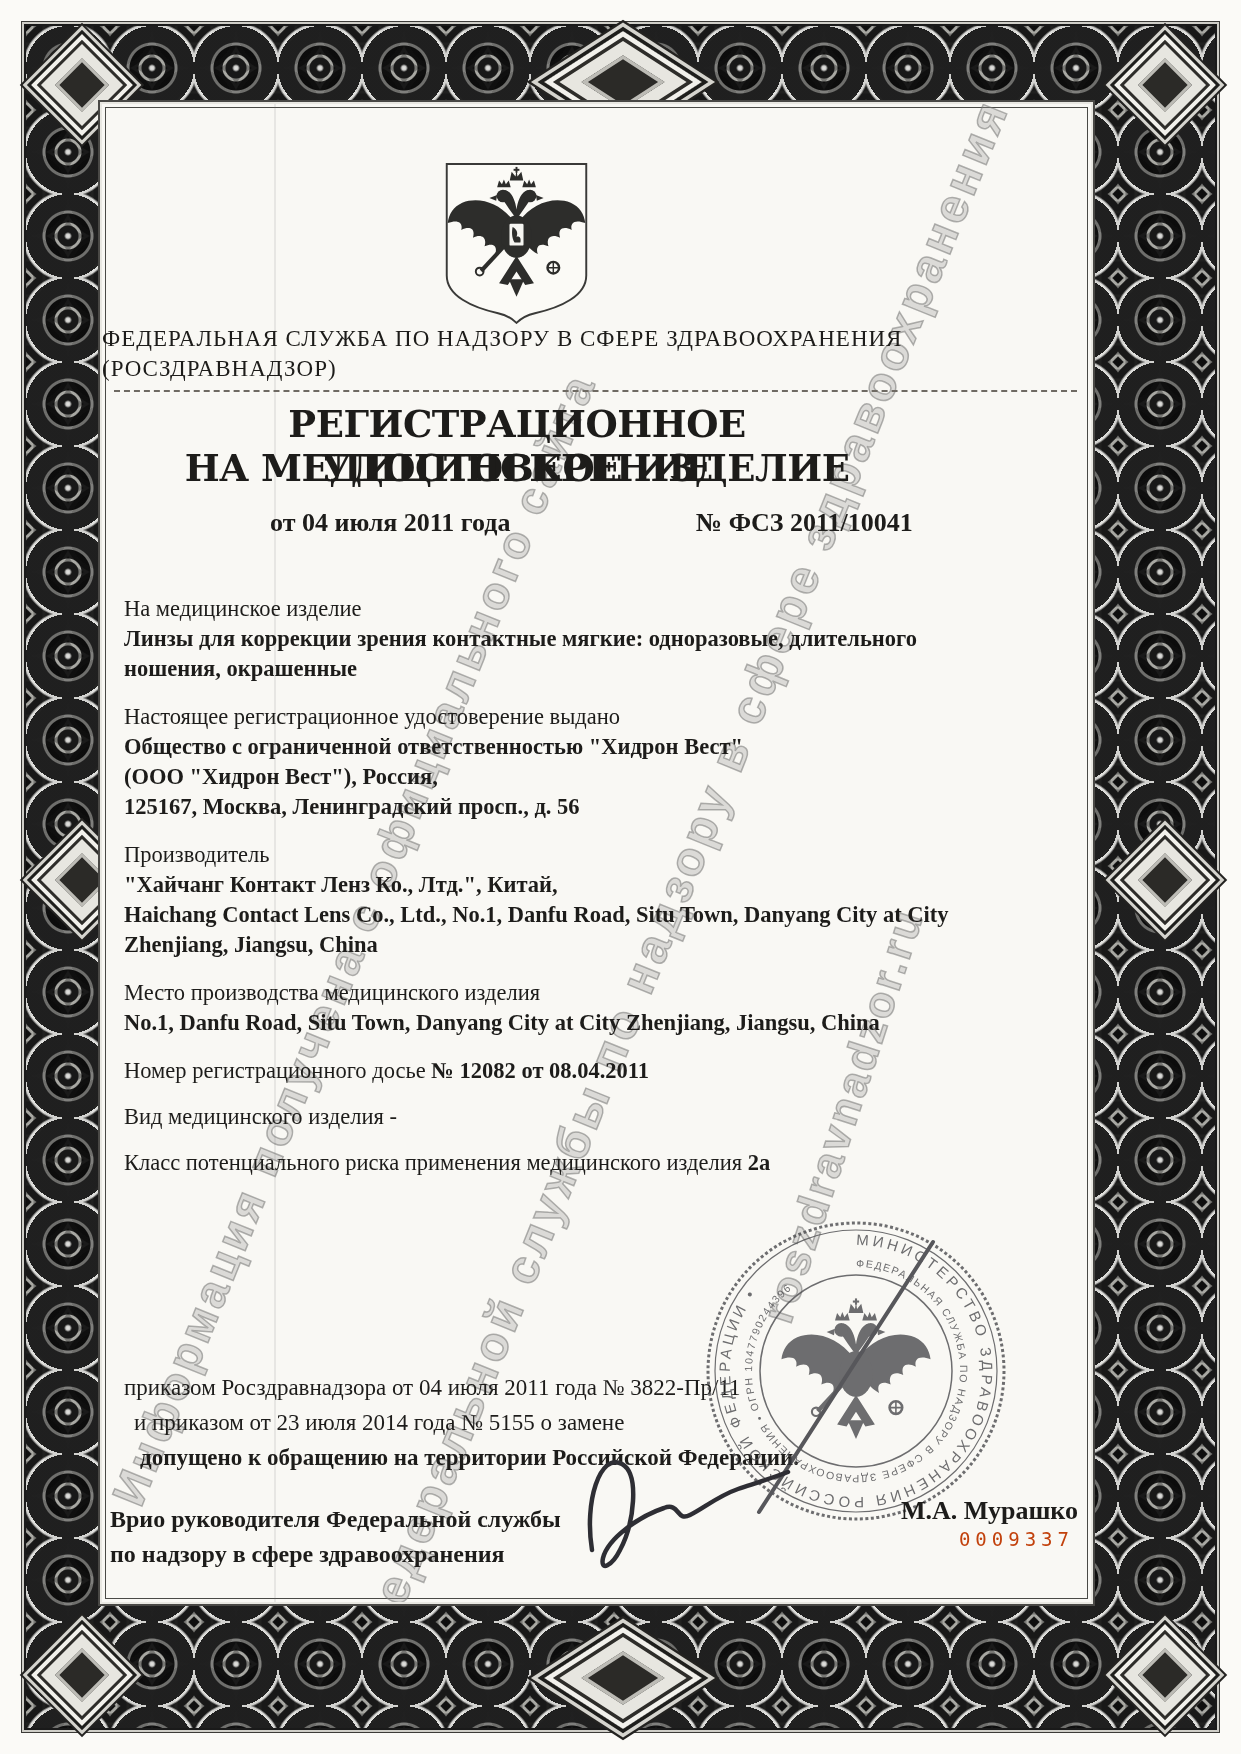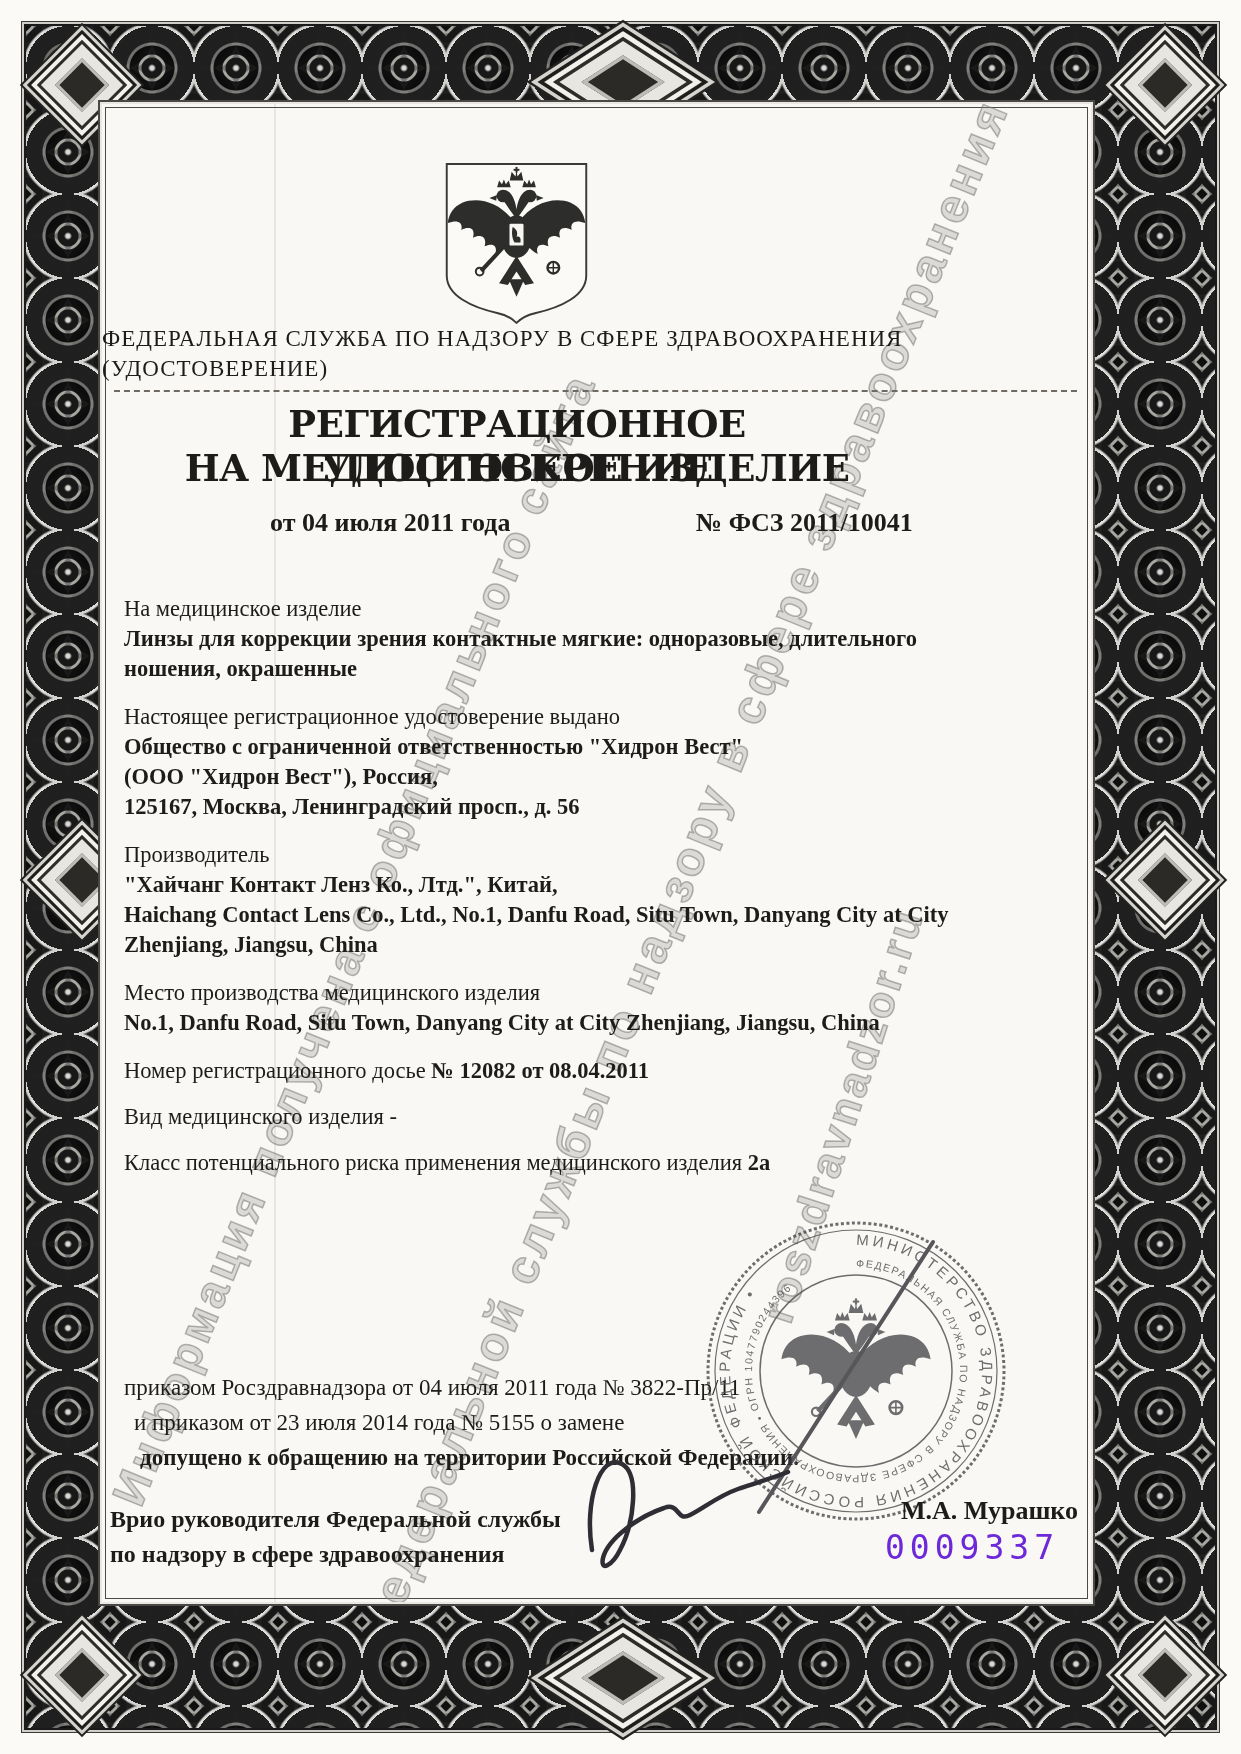--- a/index.html
+++ b/index.html
@@ -64,22 +64,22 @@
   .content .block.sm{margin-bottom:16px;}
   .content b{font-weight:bold;}
   
   .orders{position:absolute;left:22px;top:1266px;width:700px;font-size:23px;line-height:35px;z-index:2;}
   .orders .o2{padding-left:10px;}
   .orders .o3{padding-left:16px;font-weight:bold;}
   .signatory{position:absolute;left:8px;top:1398px;width:560px;font-size:24px;font-weight:bold;line-height:35px;z-index:2;}
   .seal{position:absolute;left:599px;top:1112px;width:310px;height:310px;z-index:3;opacity:.82;}
   .signature{position:absolute;left:474px;top:1334px;width:220px;height:140px;z-index:3;}
   .sig-name{position:absolute;left:768px;top:1392px;width:208px;text-align:right;font-size:26px;font-weight:bold;z-index:4;}
-  .serial{position:absolute;left:768px;top:1424px;width:204px;text-align:center;z-index:4;
-          font-family:"DejaVu Sans Mono","Liberation Mono",monospace;font-size:33px;letter-spacing:5px;color:#6d28d9;}
+  .serial{position:absolute;left:768px;top:1424px;width:204px;text-align:right;z-index:4;
+          font-family:"DejaVu Sans Mono","Liberation Mono",monospace;font-size:19px;letter-spacing:5px;color:#c2410c;}
   svg{display:block;}
 </style>
 </head>
 <body>
 
 <svg width="0" height="0" style="position:absolute" aria-hidden="true">
   <defs>
     <g id="eagle-shape" fill="currentColor">
       <path d="M77,64 C64,46 42,38 24,45 C15,49 10,57 9,66 C19,62 25,65 23,73 C31,69 38,71 35,81 C43,77 50,80 47,90 C55,86 61,89 58,98 C66,94 72,86 77,77 Z"></path>
       <path d="M83,64 C96,46 118,38 136,45 C145,49 150,57 151,66 C141,62 135,65 137,73 C129,69 122,71 125,81 C117,77 110,80 113,90 C105,86 99,89 102,98 C94,94 88,86 83,77 Z"></path>
@@ -125,21 +125,21 @@
     <div class="wm wm3">roszdravnadzor.ru</div>
 
     <svg class="emblem" viewBox="0 0 160 170">
       <path d="M8,5 H152 V120 C152,141 126,153 99,159 C90,161 84,165 80,169 C76,165 70,161 61,159 C34,153 8,141 8,120 Z" fill="#fbfaf6" stroke="#3a3a38" stroke-width="2"></path>
       <use href="#eagle-shape" style="color:#2d2d2b"></use>
       <rect x="72" y="66" width="16" height="24" rx="2" fill="#f6f5f1" stroke="#2d2d2b" stroke-width="1.5"></rect>
       <path d="M76,70 c4,2 6,6 4,10 c3,-1 5,1 4,6 l-6,0 c-3,-5 -3,-11 -2,-16 z" fill="#2d2d2b"></path>
     </svg>
 
     <div class="agency">ФЕДЕРАЛЬНАЯ СЛУЖБА ПО НАДЗОРУ В СФЕРЕ ЗДРАВООХРАНЕНИЯ</div>
-    <div class="agency agency2">(УДОСТОВЕРЕНИЕ)</div>
+    <div class="agency agency2">(РОСЗДРАВНАДЗОР)</div>
     <div class="rule-dashed"></div>
 
     <div class="title">РЕГИСТРАЦИОННОЕ УДОСТОВЕРЕНИЕ</div>
     <div class="title title2">НА МЕДИЦИНСКОЕ ИЗДЕЛИЕ</div>
     <div class="docnum-date">от  04 июля 2011 года</div>
     <div class="docnum-no">№  ФСЗ 2011/10041</div>
 
     <div class="content">
       <div class="block">
         <div>На медицинское изделие</div>

